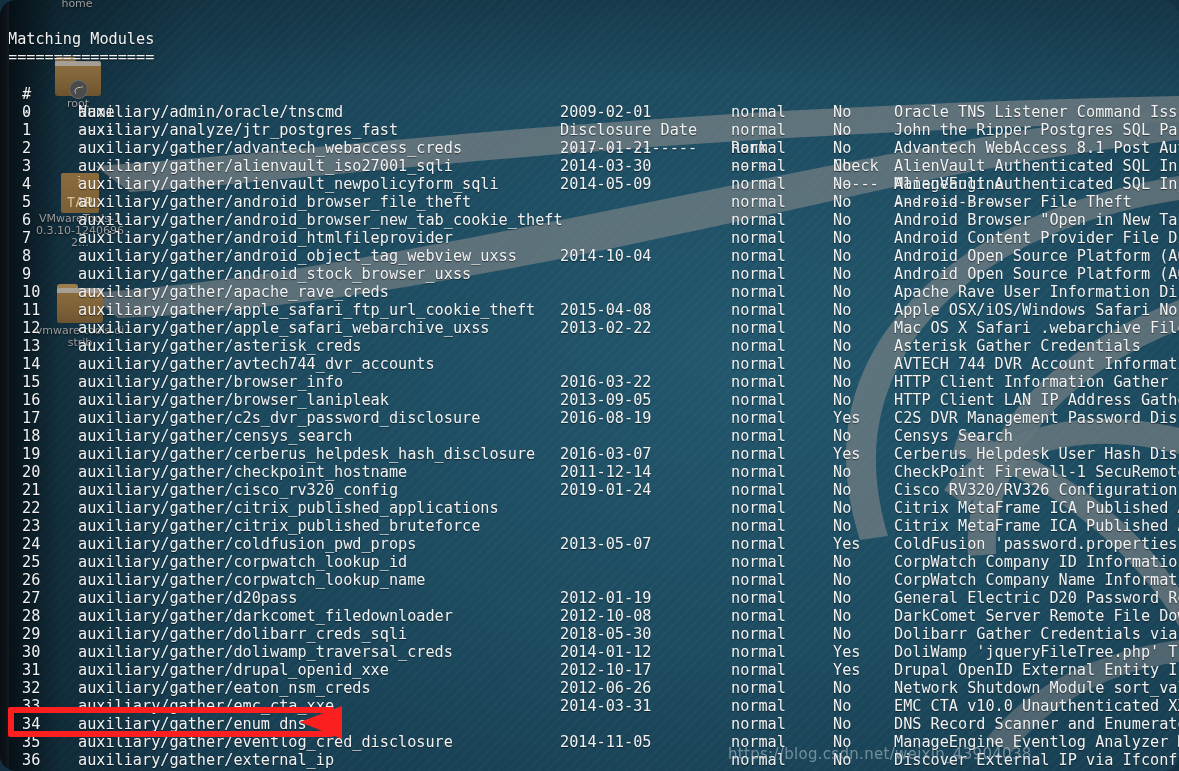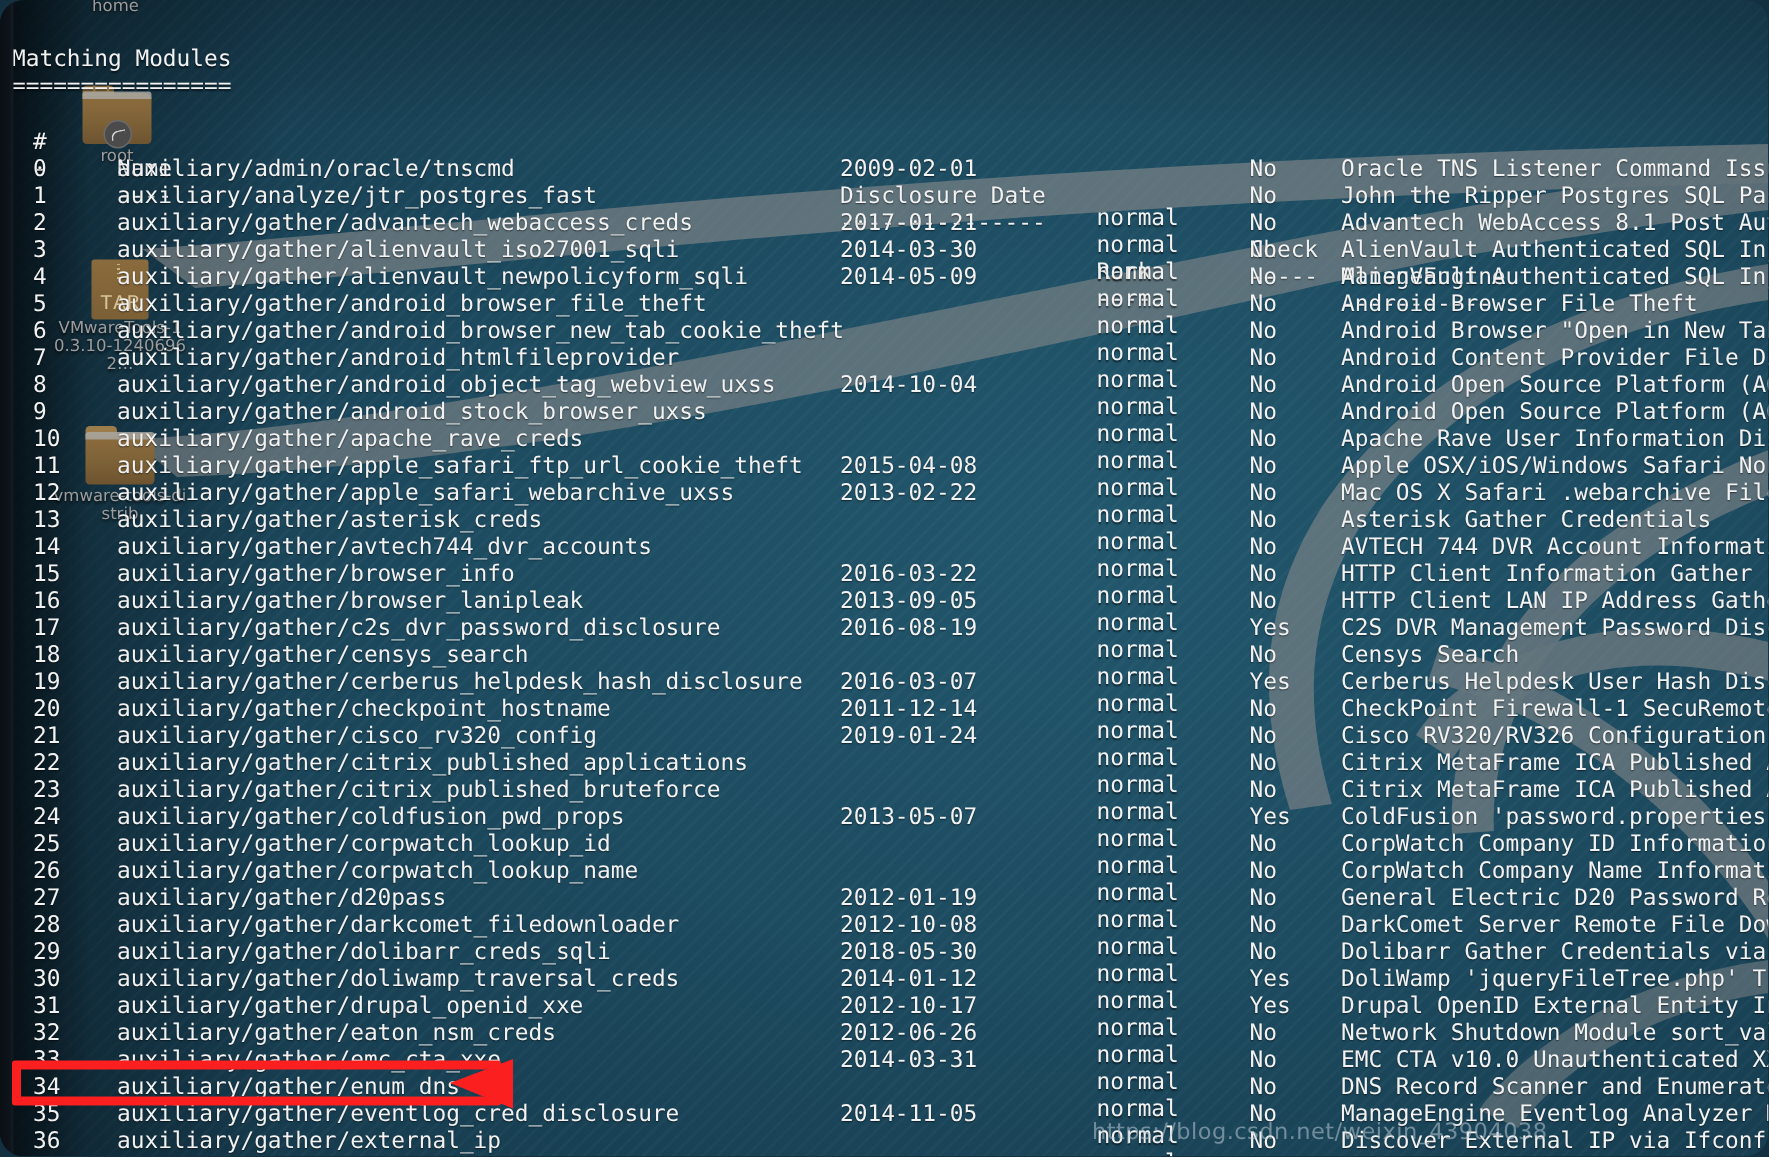--- a/index.html
+++ b/index.html
@@ -72,21 +72,21 @@
     position:absolute;left:0;top:0;width:1004px;height:771px;z-index:5;
     font-family:"DejaVu Sans Mono","Liberation Mono",monospace;
     font-size:15.2px;line-height:18px;color:#f2f2f2;
     text-shadow:0 1px 1px rgba(0,0,0,.55);
     white-space:pre;
   }
   .trow{position:absolute;left:0;height:18px;white-space:pre;}
   .c-idx{position:absolute;left:22px;text-align:left;}
   .c-name{position:absolute;left:78px;}
   .c-date{position:absolute;left:560px;}
-  .c-rank{position:absolute;left:731px;margin-top:33px;}
+  .c-rank{position:absolute;left:731px;}
   .c-check{position:absolute;left:833px;}
   .c-desc{position:absolute;left:894px;}
   .hdr{position:absolute;left:0;}
   
   .annot{position:absolute;z-index:9;pointer-events:none;}
   .redbox{
     position:absolute;left:8px;top:707px;width:326px;height:30px;
     border:6px solid #fb1f1f;border-radius:2px;box-sizing:border-box;z-index:9;
   }
   .wm{

